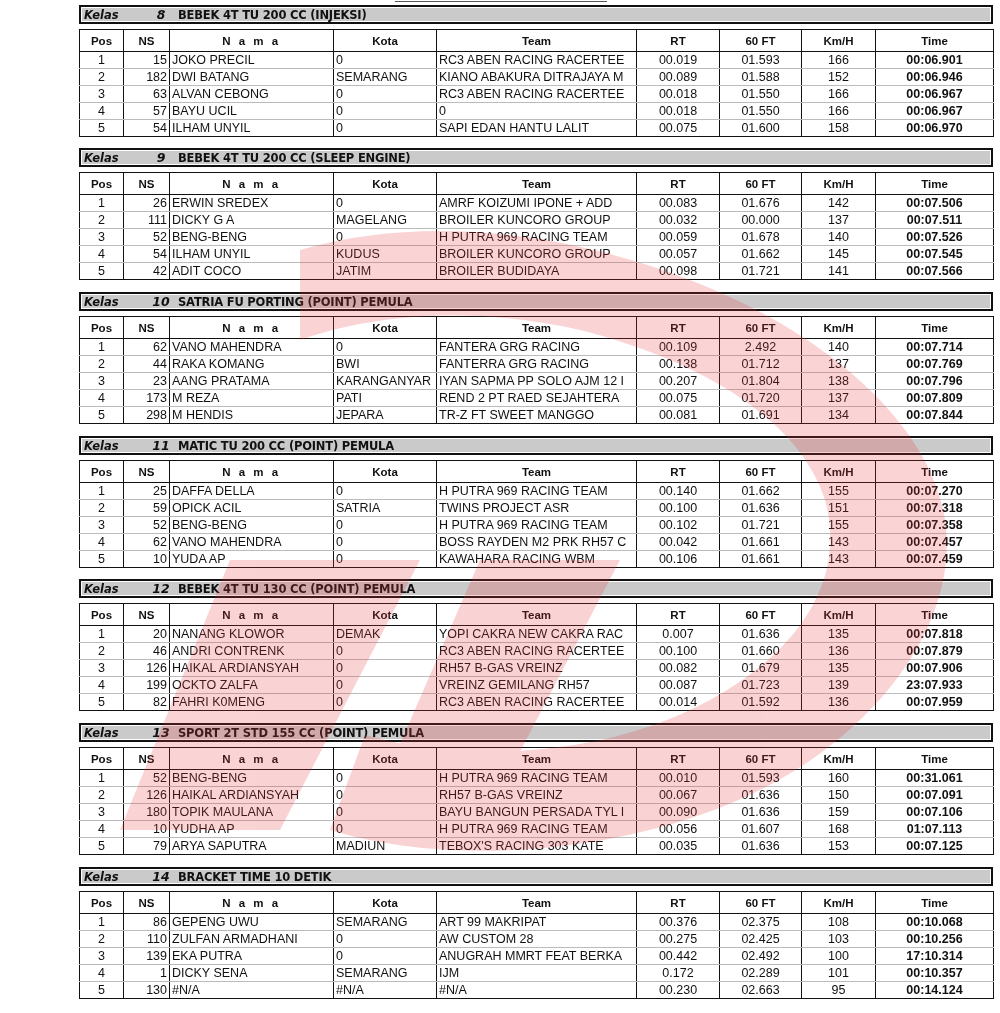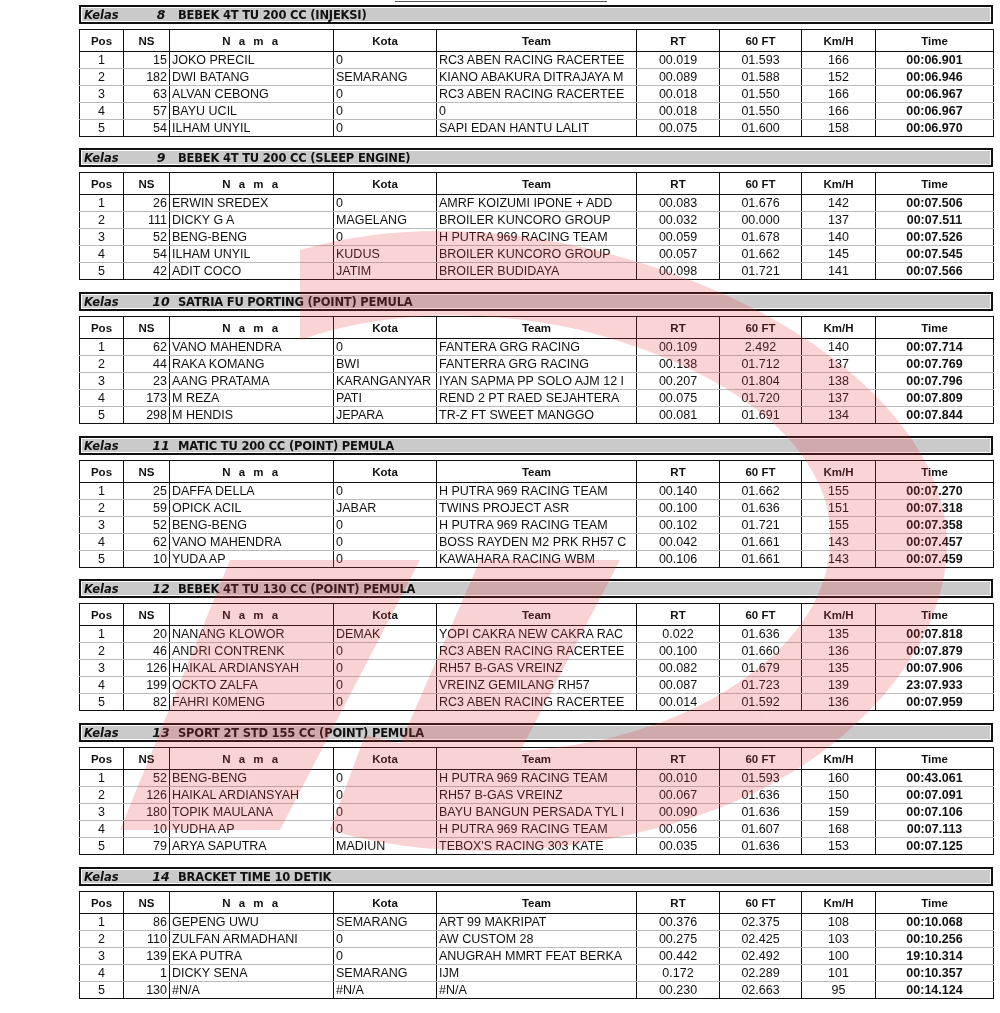--- a/index.html
+++ b/index.html
@@ -337,21 +337,21 @@
             <td class="l">H PUTRA 969 RACING TEAM</td>
             <td class="c">00.140</td>
             <td class="c">01.662</td>
             <td class="c">155</td>
             <td class="b">00:07.270</td>
           </tr>
           <tr>
             <td class="c">2</td>
             <td class="r">59</td>
             <td class="l">OPICK ACIL</td>
-            <td class="l">JABAR</td>
+            <td class="l">SATRIA</td>
             <td class="l">TWINS PROJECT ASR</td>
             <td class="c">00.100</td>
             <td class="c">01.636</td>
             <td class="c">151</td>
             <td class="b">00:07.318</td>
           </tr>
           <tr>
             <td class="c">3</td>
             <td class="r">52</td>
             <td class="l">BENG-BENG</td>
@@ -418,21 +418,21 @@
             <th class="">Time</th>
           </tr>
         </thead>
         <tbody>
           <tr>
             <td class="c">1</td>
             <td class="r">20</td>
             <td class="l">NANANG KLOWOR</td>
             <td class="l">DEMAK</td>
             <td class="l">YOPI CAKRA NEW CAKRA RAC</td>
-            <td class="c">0.022</td>
+            <td class="c">0.007</td>
             <td class="c">01.636</td>
             <td class="c">135</td>
             <td class="b">00:07.818</td>
           </tr>
           <tr>
             <td class="c">2</td>
             <td class="r">46</td>
             <td class="l">ANDRI CONTRENK</td>
             <td class="l">0</td>
             <td class="l">RC3 ABEN RACING RACERTEE</td>
@@ -511,21 +511,21 @@
         <tbody>
           <tr>
             <td class="c">1</td>
             <td class="r">52</td>
             <td class="l">BENG-BENG</td>
             <td class="l">0</td>
             <td class="l">H PUTRA 969 RACING TEAM</td>
             <td class="c">00.010</td>
             <td class="c">01.593</td>
             <td class="c">160</td>
-            <td class="b">00:43.061</td>
+            <td class="b">00:31.061</td>
           </tr>
           <tr>
             <td class="c">2</td>
             <td class="r">126</td>
             <td class="l">HAIKAL ARDIANSYAH</td>
             <td class="l">0</td>
             <td class="l">RH57 B-GAS VREINZ</td>
             <td class="c">00.067</td>
             <td class="c">01.636</td>
             <td class="c">150</td>
@@ -544,21 +544,21 @@
           </tr>
           <tr>
             <td class="c">4</td>
             <td class="r">10</td>
             <td class="l">YUDHA AP</td>
             <td class="l">0</td>
             <td class="l">H PUTRA 969 RACING TEAM</td>
             <td class="c">00.056</td>
             <td class="c">01.607</td>
             <td class="c">168</td>
-            <td class="b">00:07.113</td>
+            <td class="b">01:07.113</td>
           </tr>
           <tr>
             <td class="c">5</td>
             <td class="r">79</td>
             <td class="l">ARYA SAPUTRA</td>
             <td class="l">MADIUN</td>
             <td class="l">TEBOX'S RACING 303 KATE</td>
             <td class="c">00.035</td>
             <td class="c">01.636</td>
             <td class="c">153</td>
@@ -623,21 +623,21 @@
           </tr>
           <tr>
             <td class="c">3</td>
             <td class="r">139</td>
             <td class="l">EKA PUTRA</td>
             <td class="l">0</td>
             <td class="l">ANUGRAH MMRT FEAT BERKA</td>
             <td class="c">00.442</td>
             <td class="c">02.492</td>
             <td class="c">100</td>
-            <td class="b">19:10.314</td>
+            <td class="b">17:10.314</td>
           </tr>
           <tr>
             <td class="c">4</td>
             <td class="r">1</td>
             <td class="l">DICKY SENA</td>
             <td class="l">SEMARANG</td>
             <td class="l">IJM</td>
             <td class="c">0.172</td>
             <td class="c">02.289</td>
             <td class="c">101</td>

